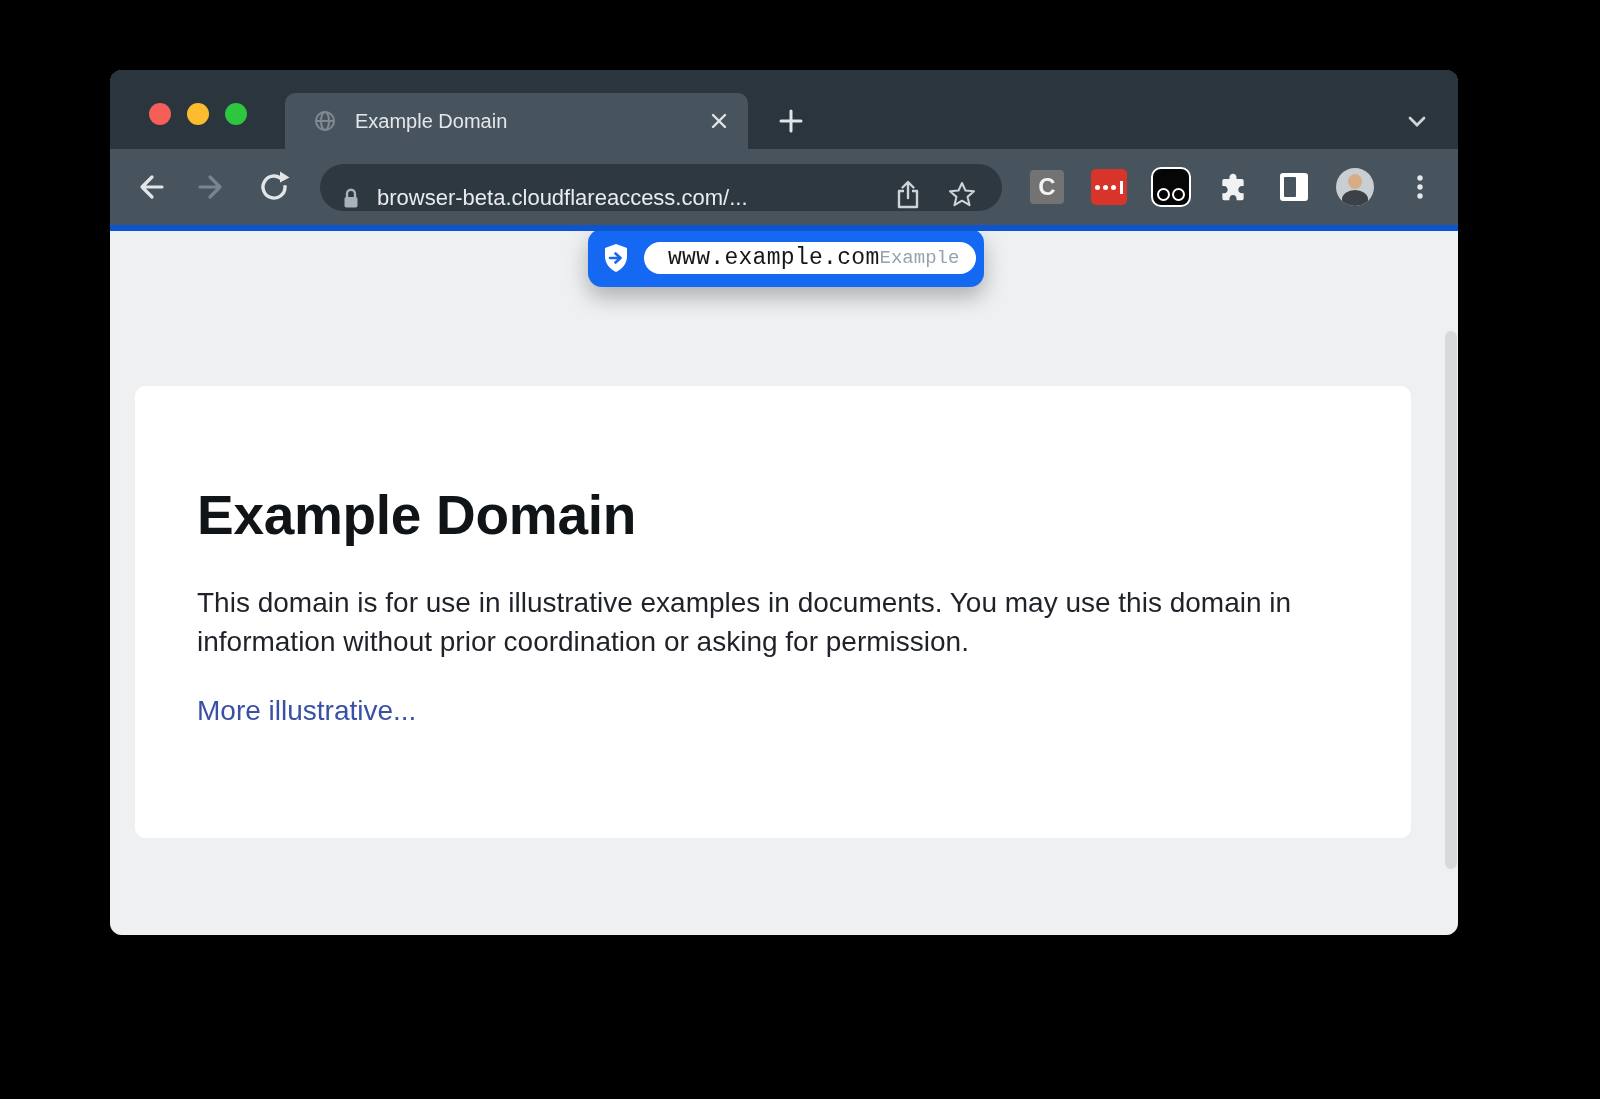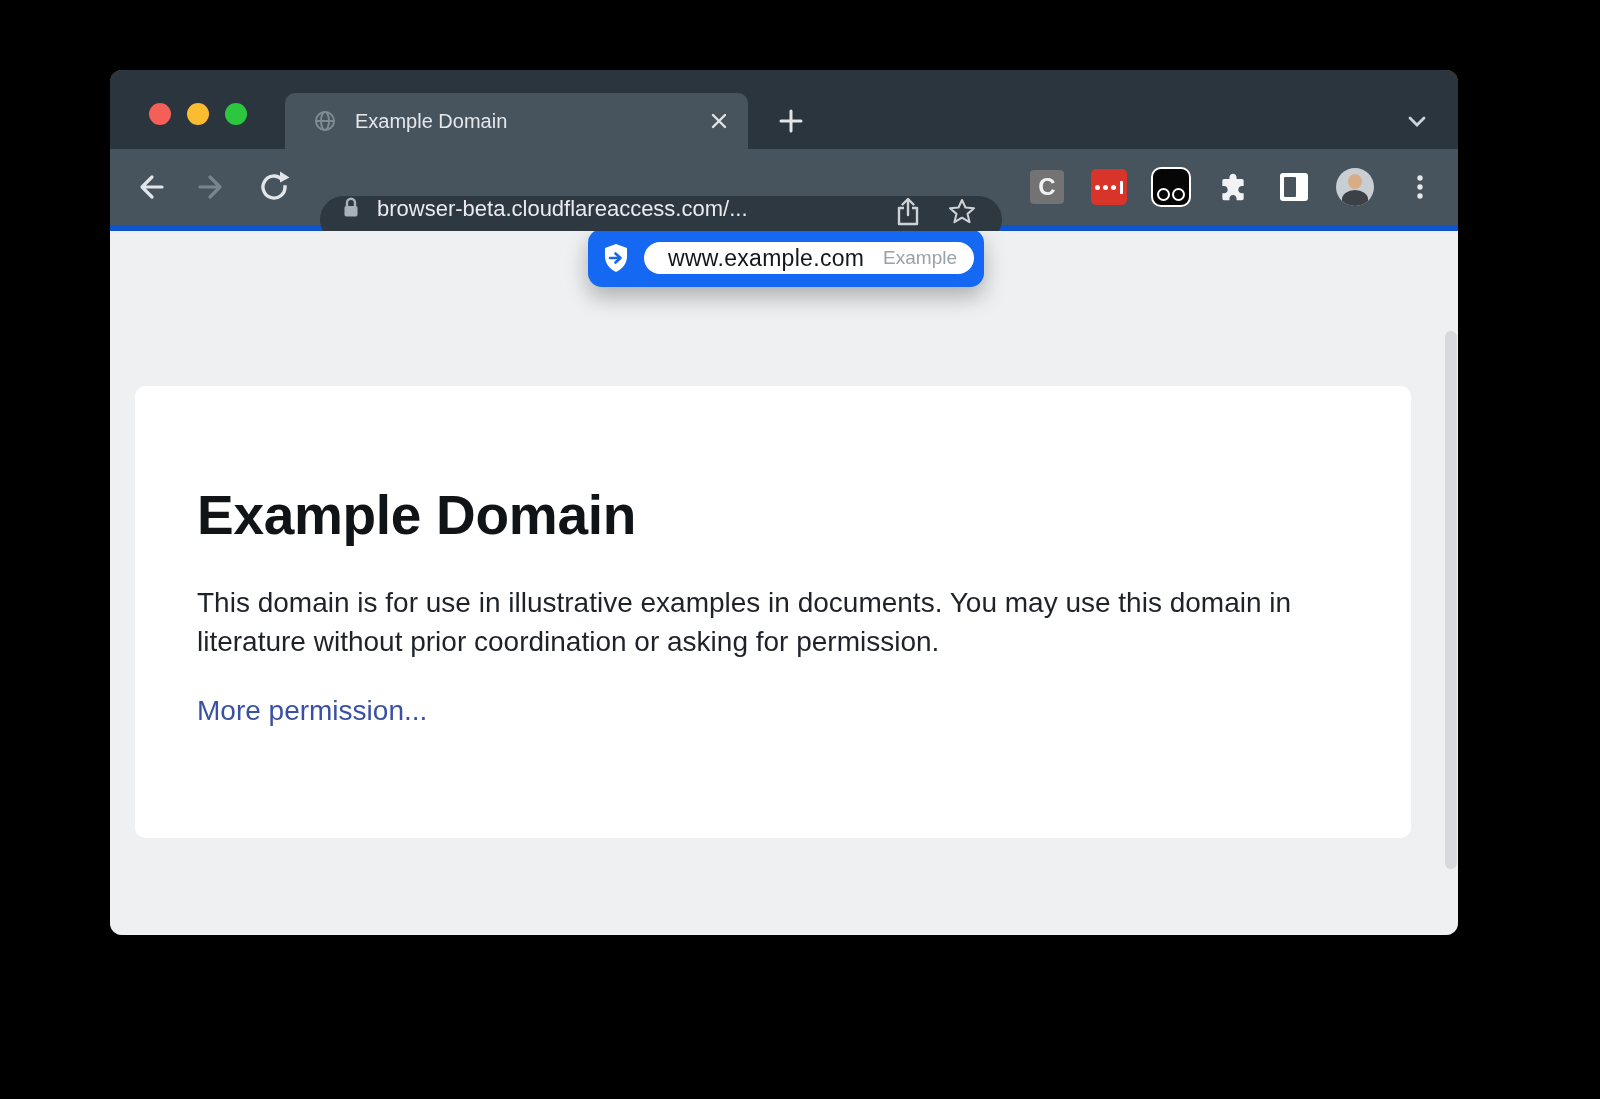--- a/index.html
+++ b/index.html
@@ -27,22 +27,22 @@
   .icon-btn{display:flex;align-items:center;justify-content:center;background:none;border:none;padding:0;cursor:pointer;}
   .newtab{position:absolute;left:663px;top:33px;width:36px;height:36px;}
   .strip-chevron{position:absolute;left:1289px;top:33px;width:36px;height:36px;}
   
   .toolbar{position:relative;height:76px;background:#47545e;}
   .nav-back{position:absolute;left:22px;top:20px;width:36px;height:36px;}
   .nav-fwd{position:absolute;left:84px;top:20px;width:36px;height:36px;}
   .nav-reload{position:absolute;left:146px;top:20px;width:36px;height:36px;}
   .omnibox{
     position:absolute;left:210px;top:15px;width:682px;height:47px;
-    background:#2d3840;border-radius:24px;display:flex;align-items:flex-start;
-    box-sizing:border-box;padding:0 24px 0 20px;margin-top:32px;
+    background:#2d3840;border-radius:24px;display:flex;align-items:flex-end;
+    box-sizing:border-box;padding:0 24px 0 20px;
   }
   .omni-url{color:#e9ebee;font-size:22px;margin-left:15px;flex:1;white-space:nowrap;overflow:hidden;}
   .omni-icons{display:flex;align-items:center;gap:24px;}
   .ext{position:absolute;display:flex;align-items:center;justify-content:center;}
   .ext-c{left:920px;top:21px;width:34px;height:34px;background:#737373;border-radius:4px;
          color:#f2f2f2;font-size:24px;font-weight:bold;}
   .ext-red{left:981px;top:20px;width:36px;height:36px;background:#d93429;border-radius:5px;gap:3px;}
   .ext-red .dot{width:5px;height:5px;border-radius:50%;background:#fff;}
   .ext-red .bar{width:3px;height:13px;background:#fff;margin-left:1px;}
   .ext-goggles{left:1041px;top:18px;width:40px;height:40px;background:#060606;border:2.5px solid #fff;
@@ -60,21 +60,21 @@
   
   .viewport{position:relative;height:704px;background:#eff0f2;overflow:hidden;}
   .pill{
     position:absolute;left:478px;top:-2px;width:396px;height:58px;
     background:#1468f2;border-radius:14px;display:flex;align-items:center;
     box-sizing:border-box;padding:0 10px 0 13px;
     box-shadow:0 10px 22px rgba(0,0,0,.28);
   }
   .pill-field{
     flex:1;margin-left:13px;height:32px;background:#fff;border-radius:22px;
-    display:flex;align-items:center;box-sizing:border-box;padding:0 17px 0 24px;
+    display:flex;align-items:center;box-sizing:border-box;padding:0 17px 0 24px;font-family:Liberation Mono, monospace;
   }
   .pill-domain{font-size:23px;color:#14171a;letter-spacing:.3px;flex:1;}
   .pill-expand{font-size:19px;color:#99a1a9;}
   .card{
     position:absolute;left:25px;top:155px;width:1276px;height:452px;
     background:#fff;border-radius:10px;box-sizing:border-box;padding:0 70px 0 62px;
   }
   .card h1{
     margin:97px 0 0 0;font-size:55px;font-weight:bold;color:#111417;letter-spacing:-.3px;
   }
@@ -222,20 +222,20 @@
         </svg>
       </span>
       <span class="pill-field">
         <span class="pill-domain">www.example.com</span>
         <span class="pill-expand">Example</span>
       </span>
     </div>
 
     <div class="card">
       <h1>Example Domain</h1>
-      <p>This domain is for use in illustrative examples in documents. You may use this domain in literature without prior coordination or asking for permission.</p>
-      <a href="#">More permission...</a>
+      <p>This domain is for use in illustrative examples in documents. You may use this domain in information without prior coordination or asking for permission.</p>
+      <a href="#">More illustrative...</a>
     </div>
 
     <div class="scroll-thumb"></div>
   </div>
 
 </div>
 
 </body></html>

